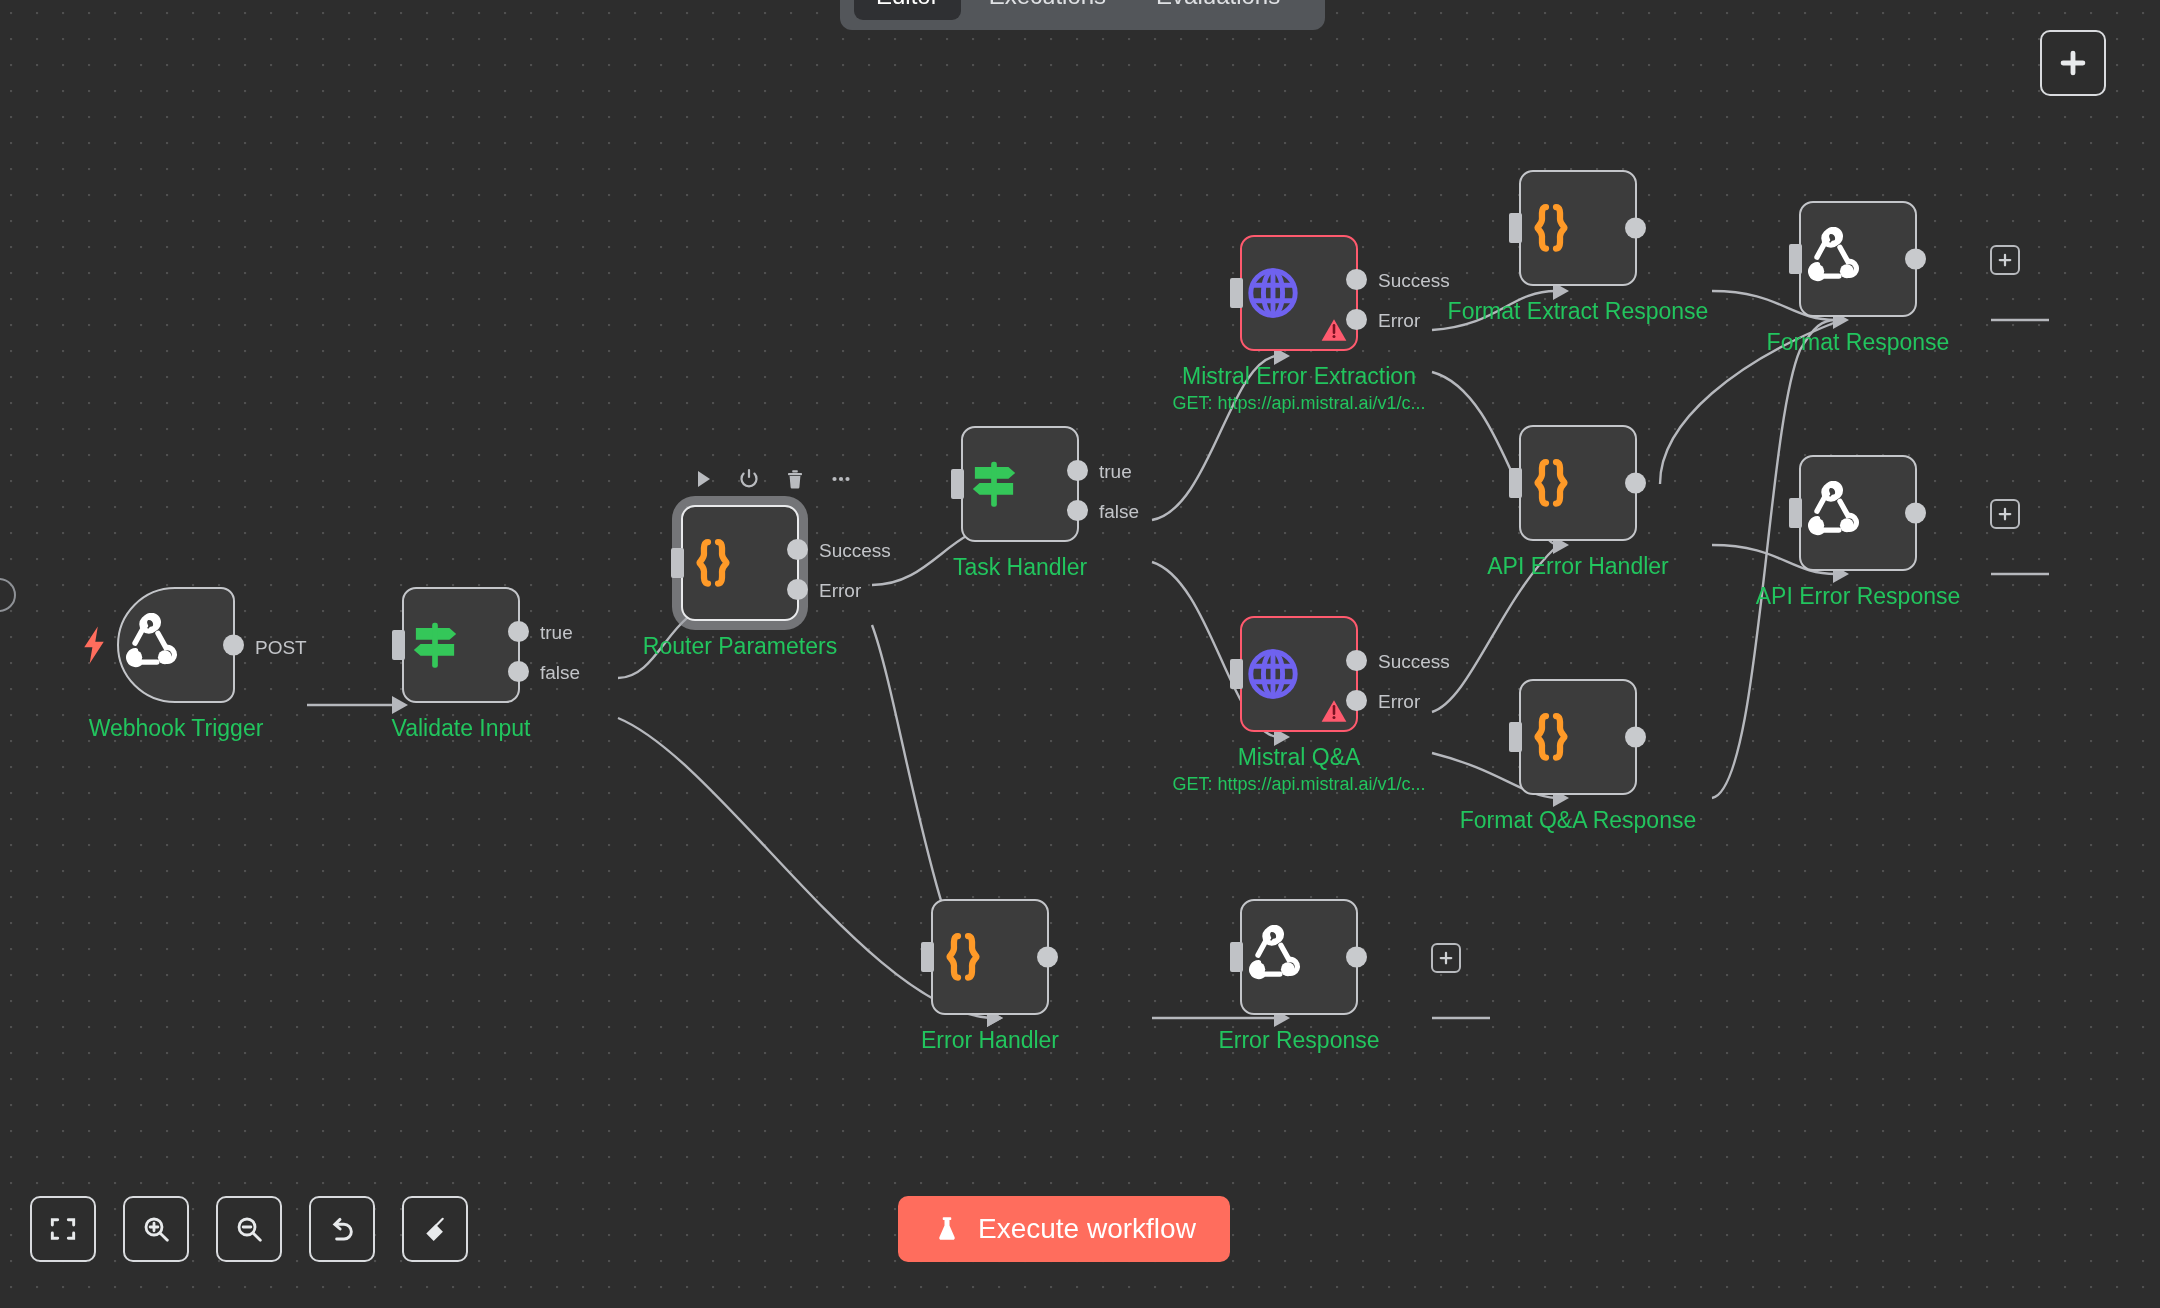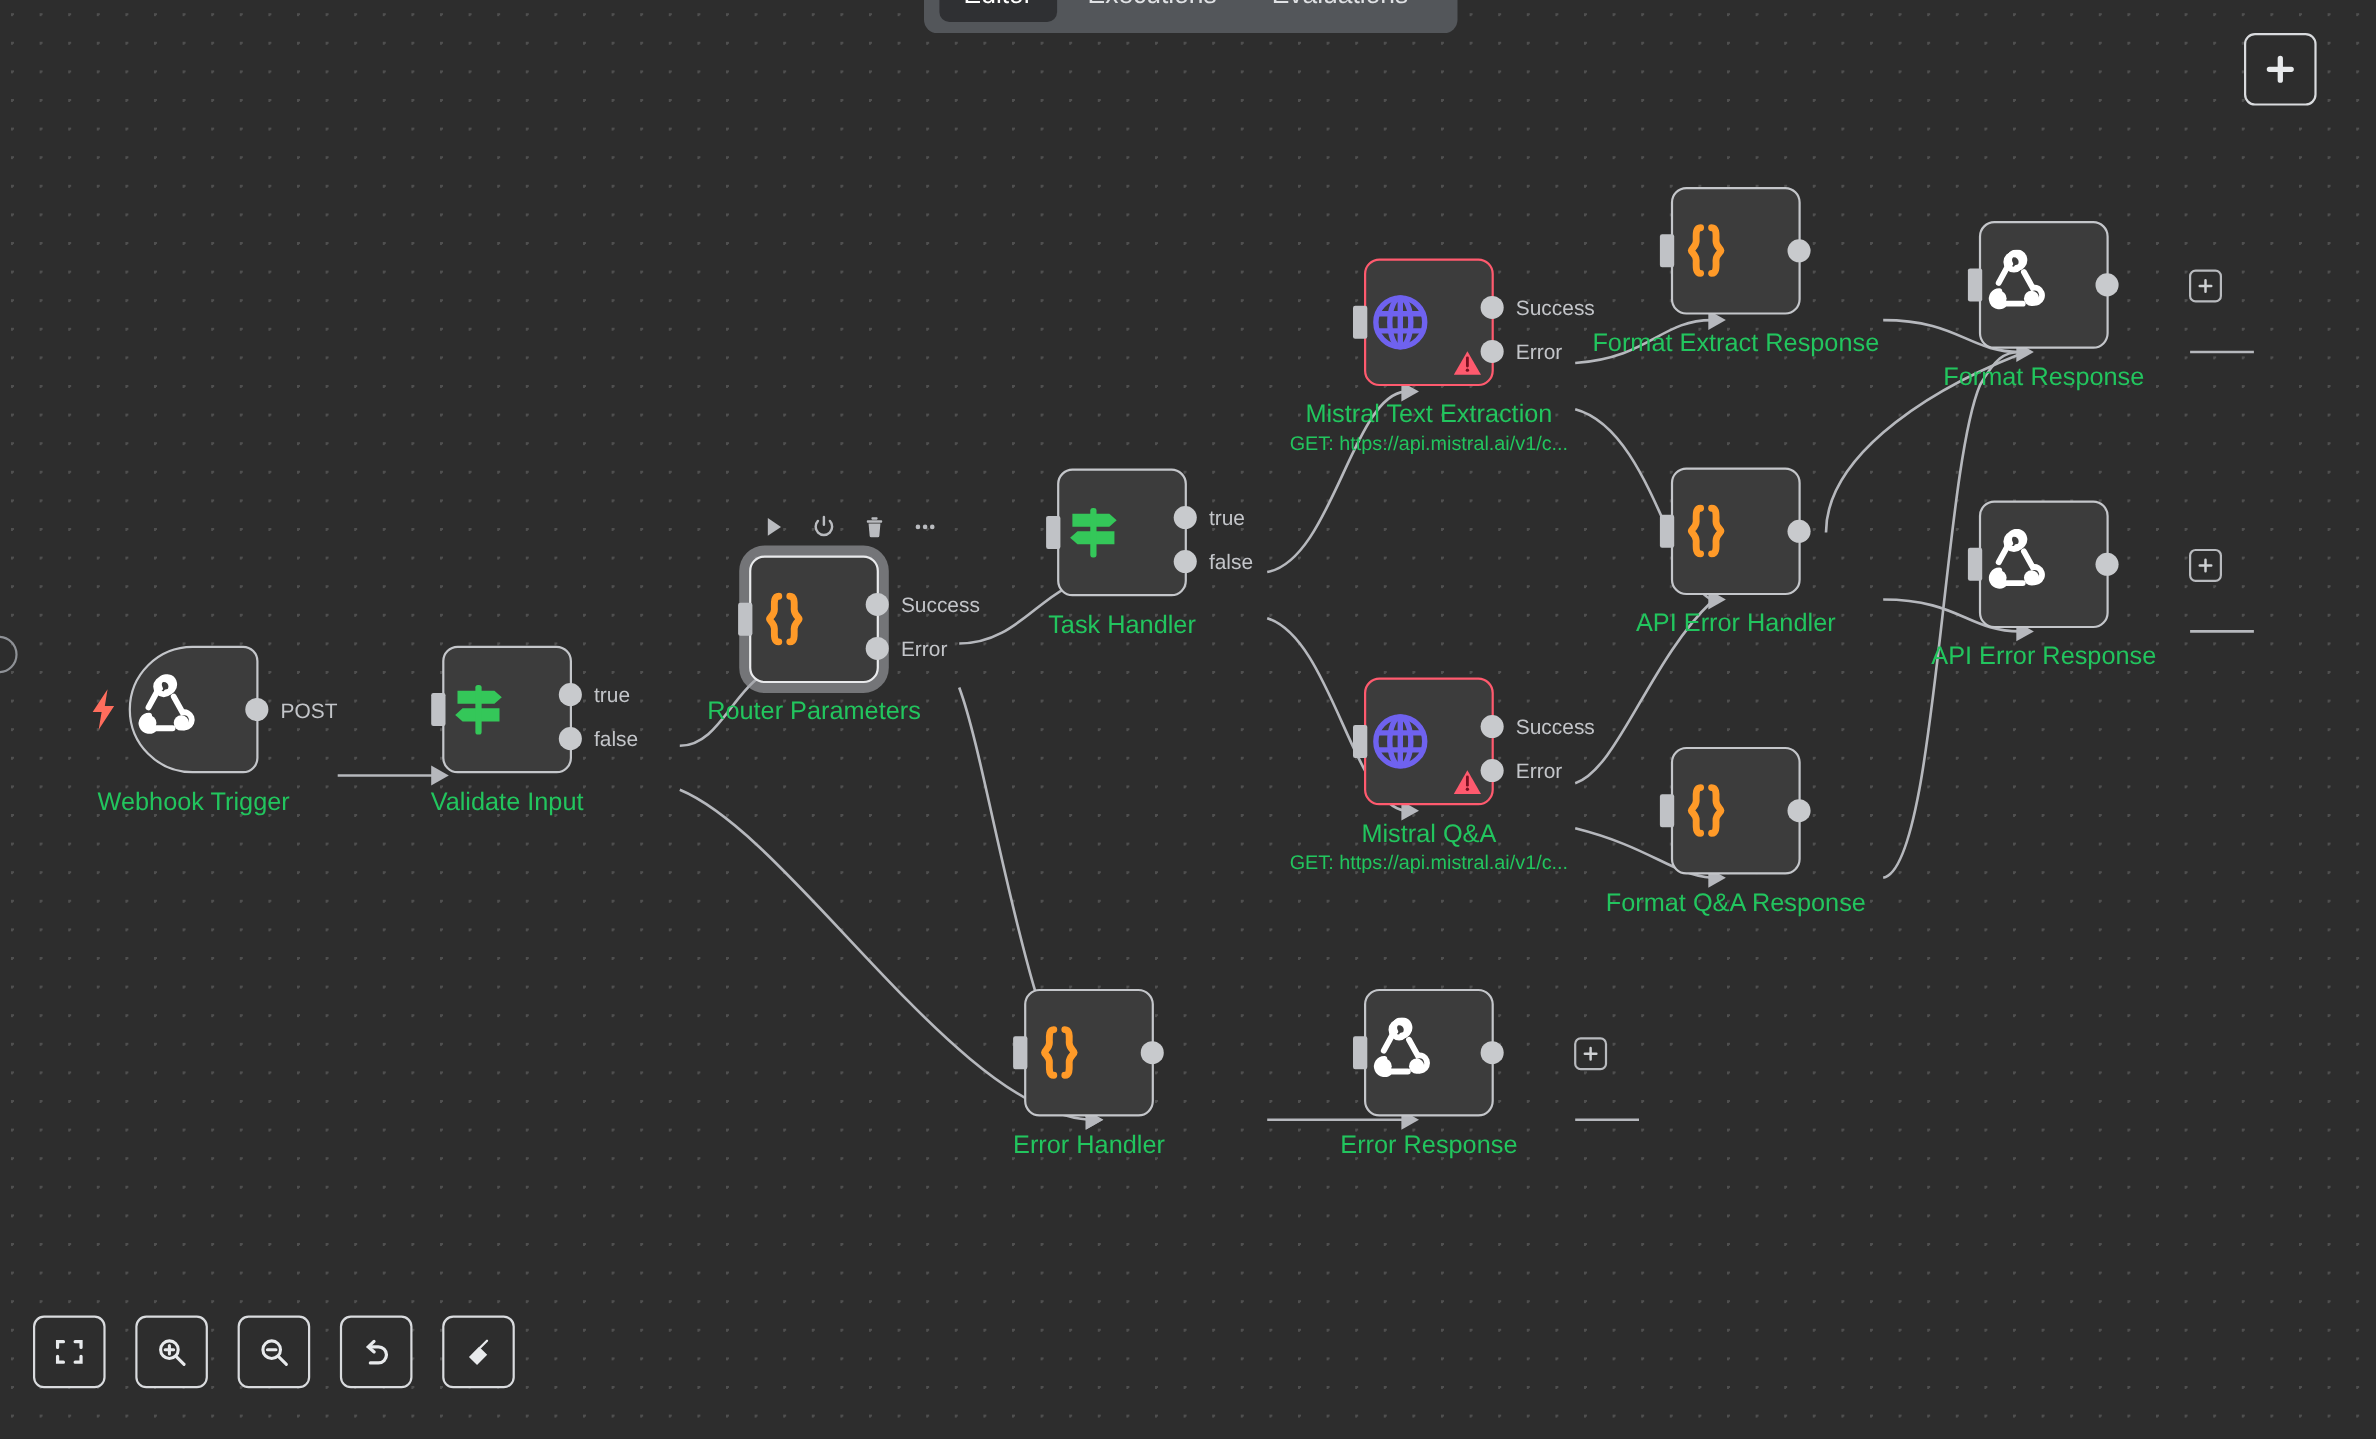--- a/index.html
+++ b/index.html
@@ -349,21 +349,21 @@
     </svg>
         <svg class="warn-badge" viewBox="0 0 24 22">
   <path d="M12 1.8 L22.6 20.2 H1.4 Z" fill="#ff5a6e"></path>
   <path d="M12 7.0 v6.4" stroke="#7a1020" stroke-width="2.2" stroke-linecap="round"></path>
   <circle cx="12" cy="16.6" r="1.3" fill="#7a1020"></circle>
 </svg>
         <span class="out-port top"></span>
         <span class="out-port bottom"></span>
         <span class="port-label" style="left:136px; top:33px;">Success</span>
         <span class="port-label" style="left:136px; top:73px;">Error</span>
-        <span class="node-label">Mistral Text Extraction</span>
+        <span class="node-label">Mistral Error Extraction</span>
         <span class="node-sub">GET: https://api.mistral.ai/v1/c...</span>
       </div>
       <div class="node error-state" style="left: 1240px; top: 616px;">
         <span class="in-port"></span>
         <svg width="62" height="62" viewBox="0 0 24 24">
       <g fill="none" stroke="#6f62ef" stroke-width="1.9">
         <circle cx="12" cy="12" r="8.6"></circle>
         <ellipse cx="12" cy="12" rx="3.7" ry="8.6"></ellipse>
         <path d="M3.6 9.0 h16.8 M3.6 15.0 h16.8 M12 3.4 v17.2"></path>
       </g>
@@ -541,14 +541,23 @@
     <div class="tool-btn">
       <svg width="32" height="32" viewBox="0 0 24 24">
         <g fill="#e8eaec" stroke="#e8eaec" stroke-width="1.6" stroke-linecap="round">
           <path d="M17.8 4.4 L13.2 9" fill="none"></path>
           <path d="M12.4 9.6 L6.6 15.4 l4.4 4.4 l5.8 -5.8 z"></path>
         </g>
       </svg>
     </div>
   </div>
 
+  <button id="execute-btn">
+    <svg width="30" height="30" viewBox="0 0 24 24">
+      <g fill="#ffffff">
+        <rect x="8.6" y="2.6" width="6.8" height="2.1" rx="0.6"></rect>
+        <path d="M10 4.8 h4 v4.4 l4.1 9.3 a1.5 1.5 0 0 1 -1.4 2.1 H7.3 a1.5 1.5 0 0 1 -1.4 -2.1 L10 9.2 z"></path>
+      </g>
+    </svg>
+    <span>Execute workflow</span>
+  </button>
 
 </div>
 
 </body></html>

